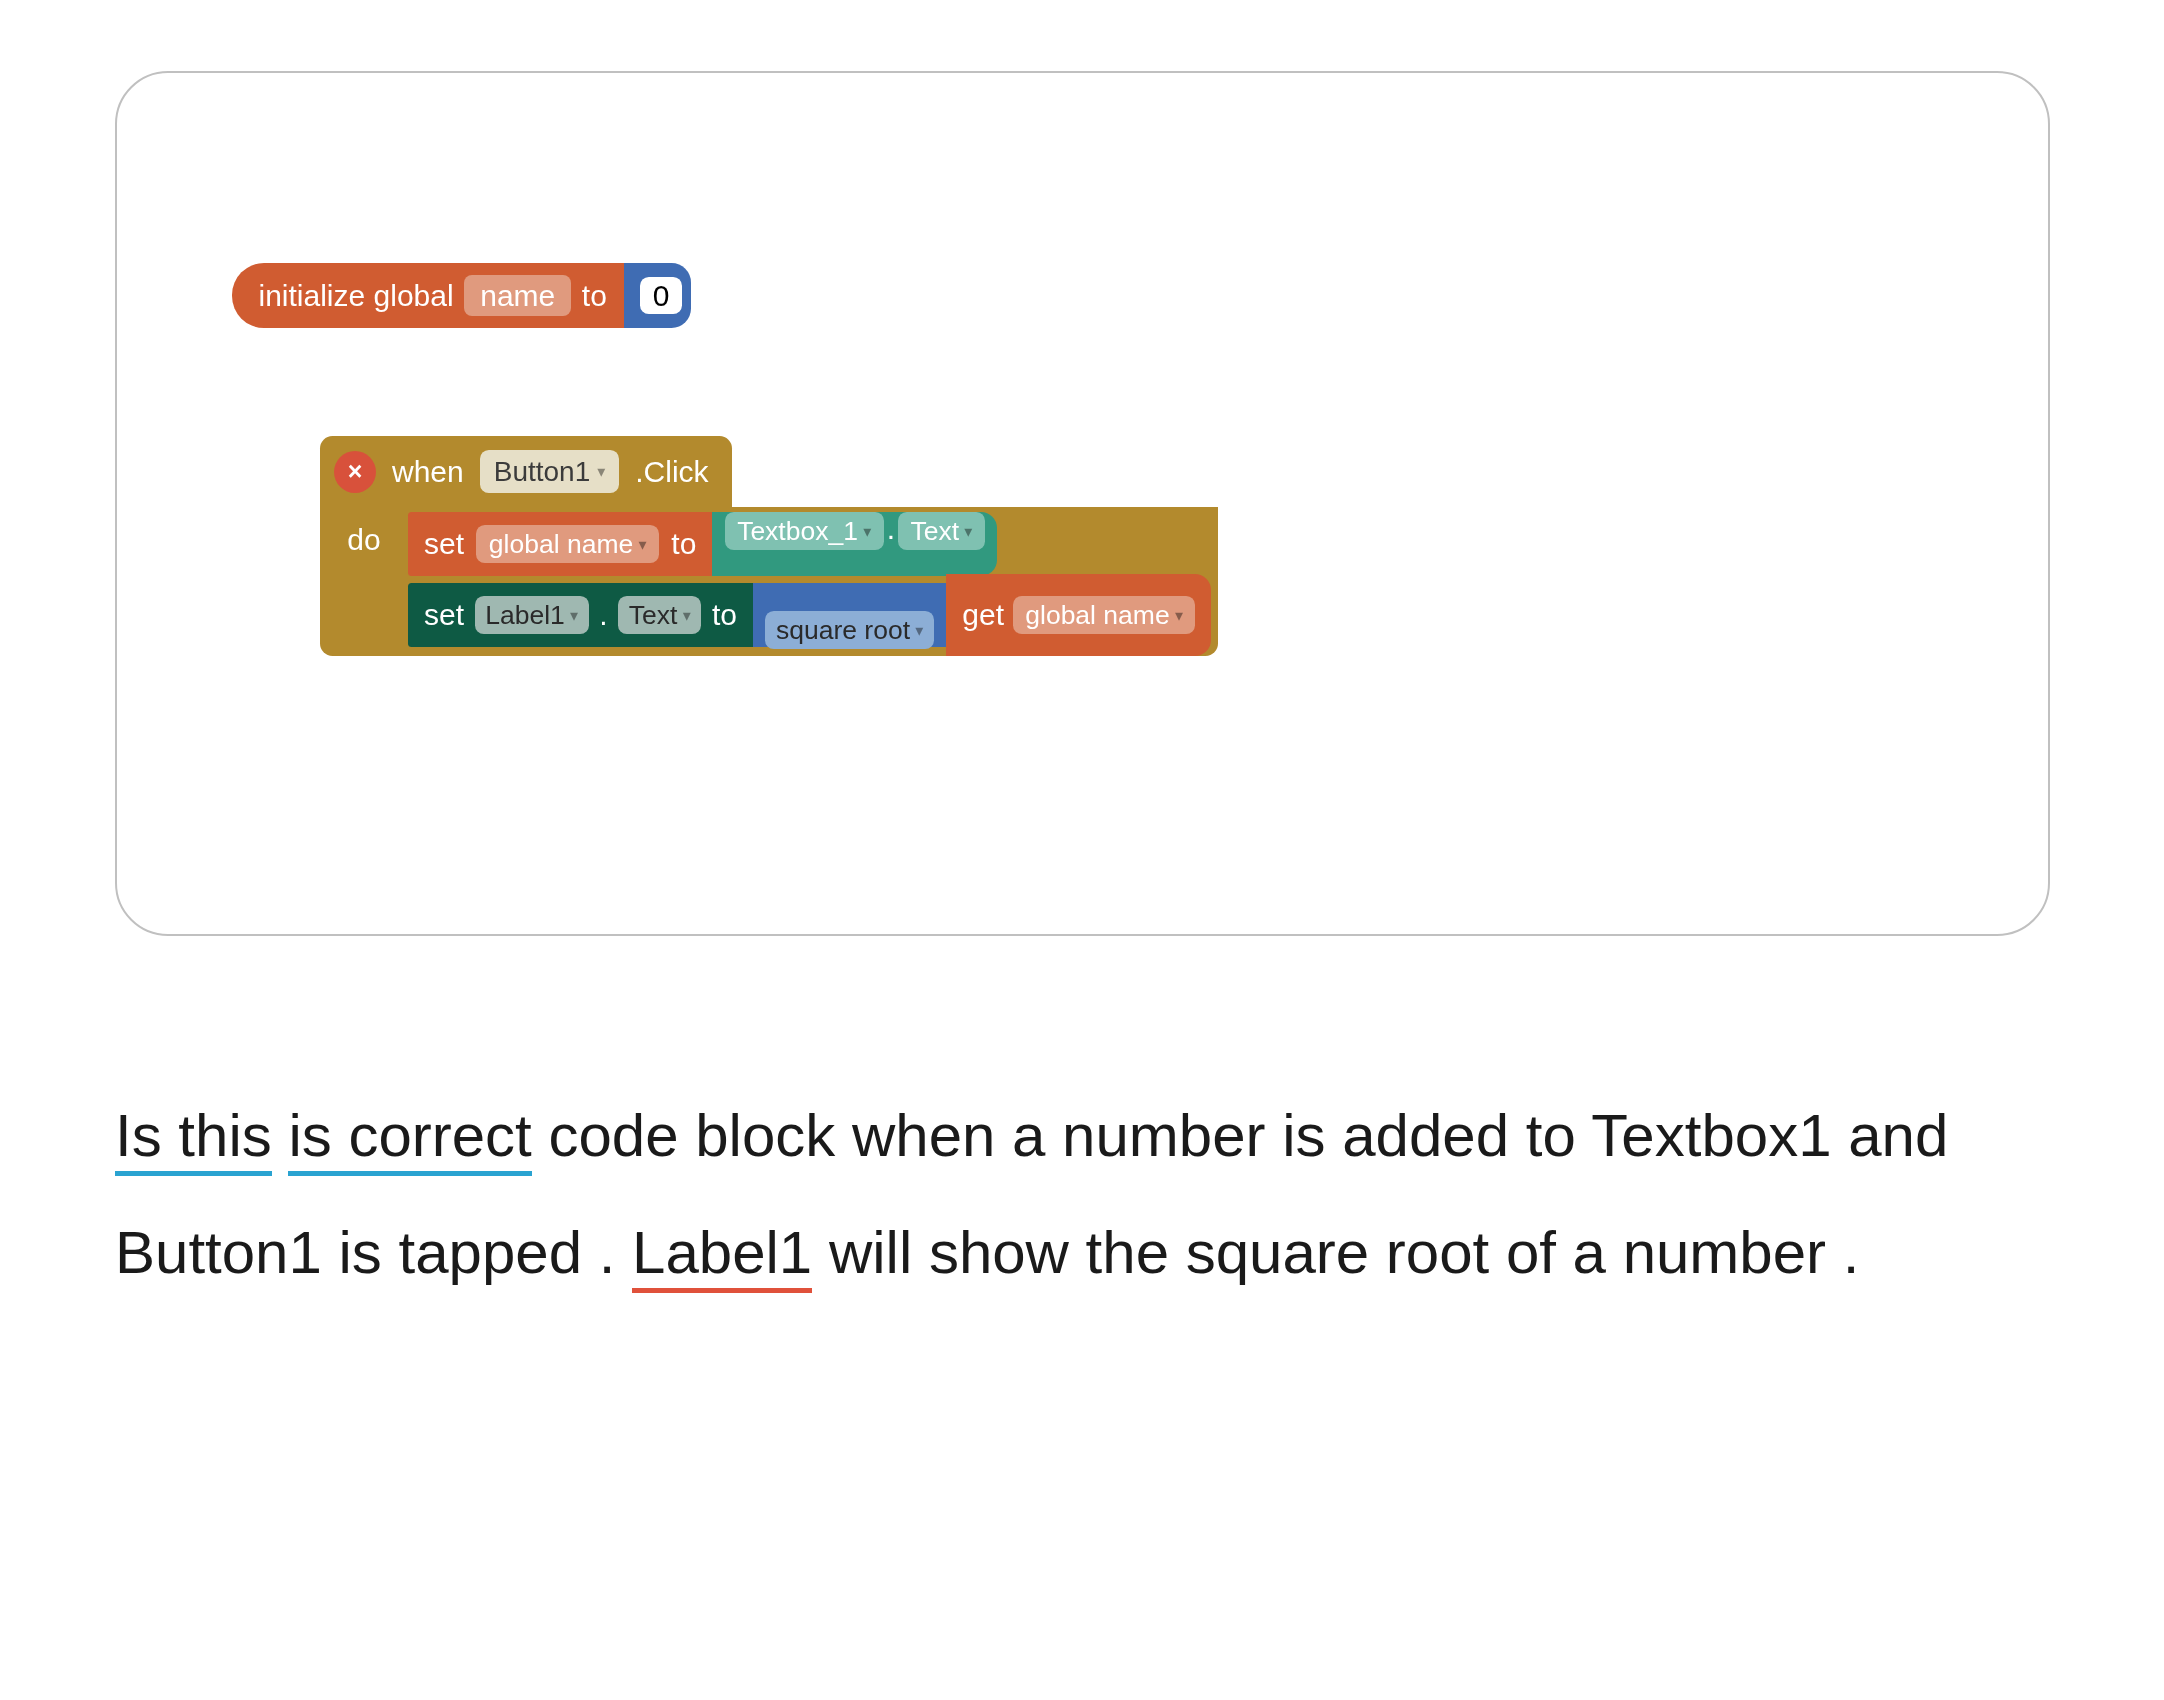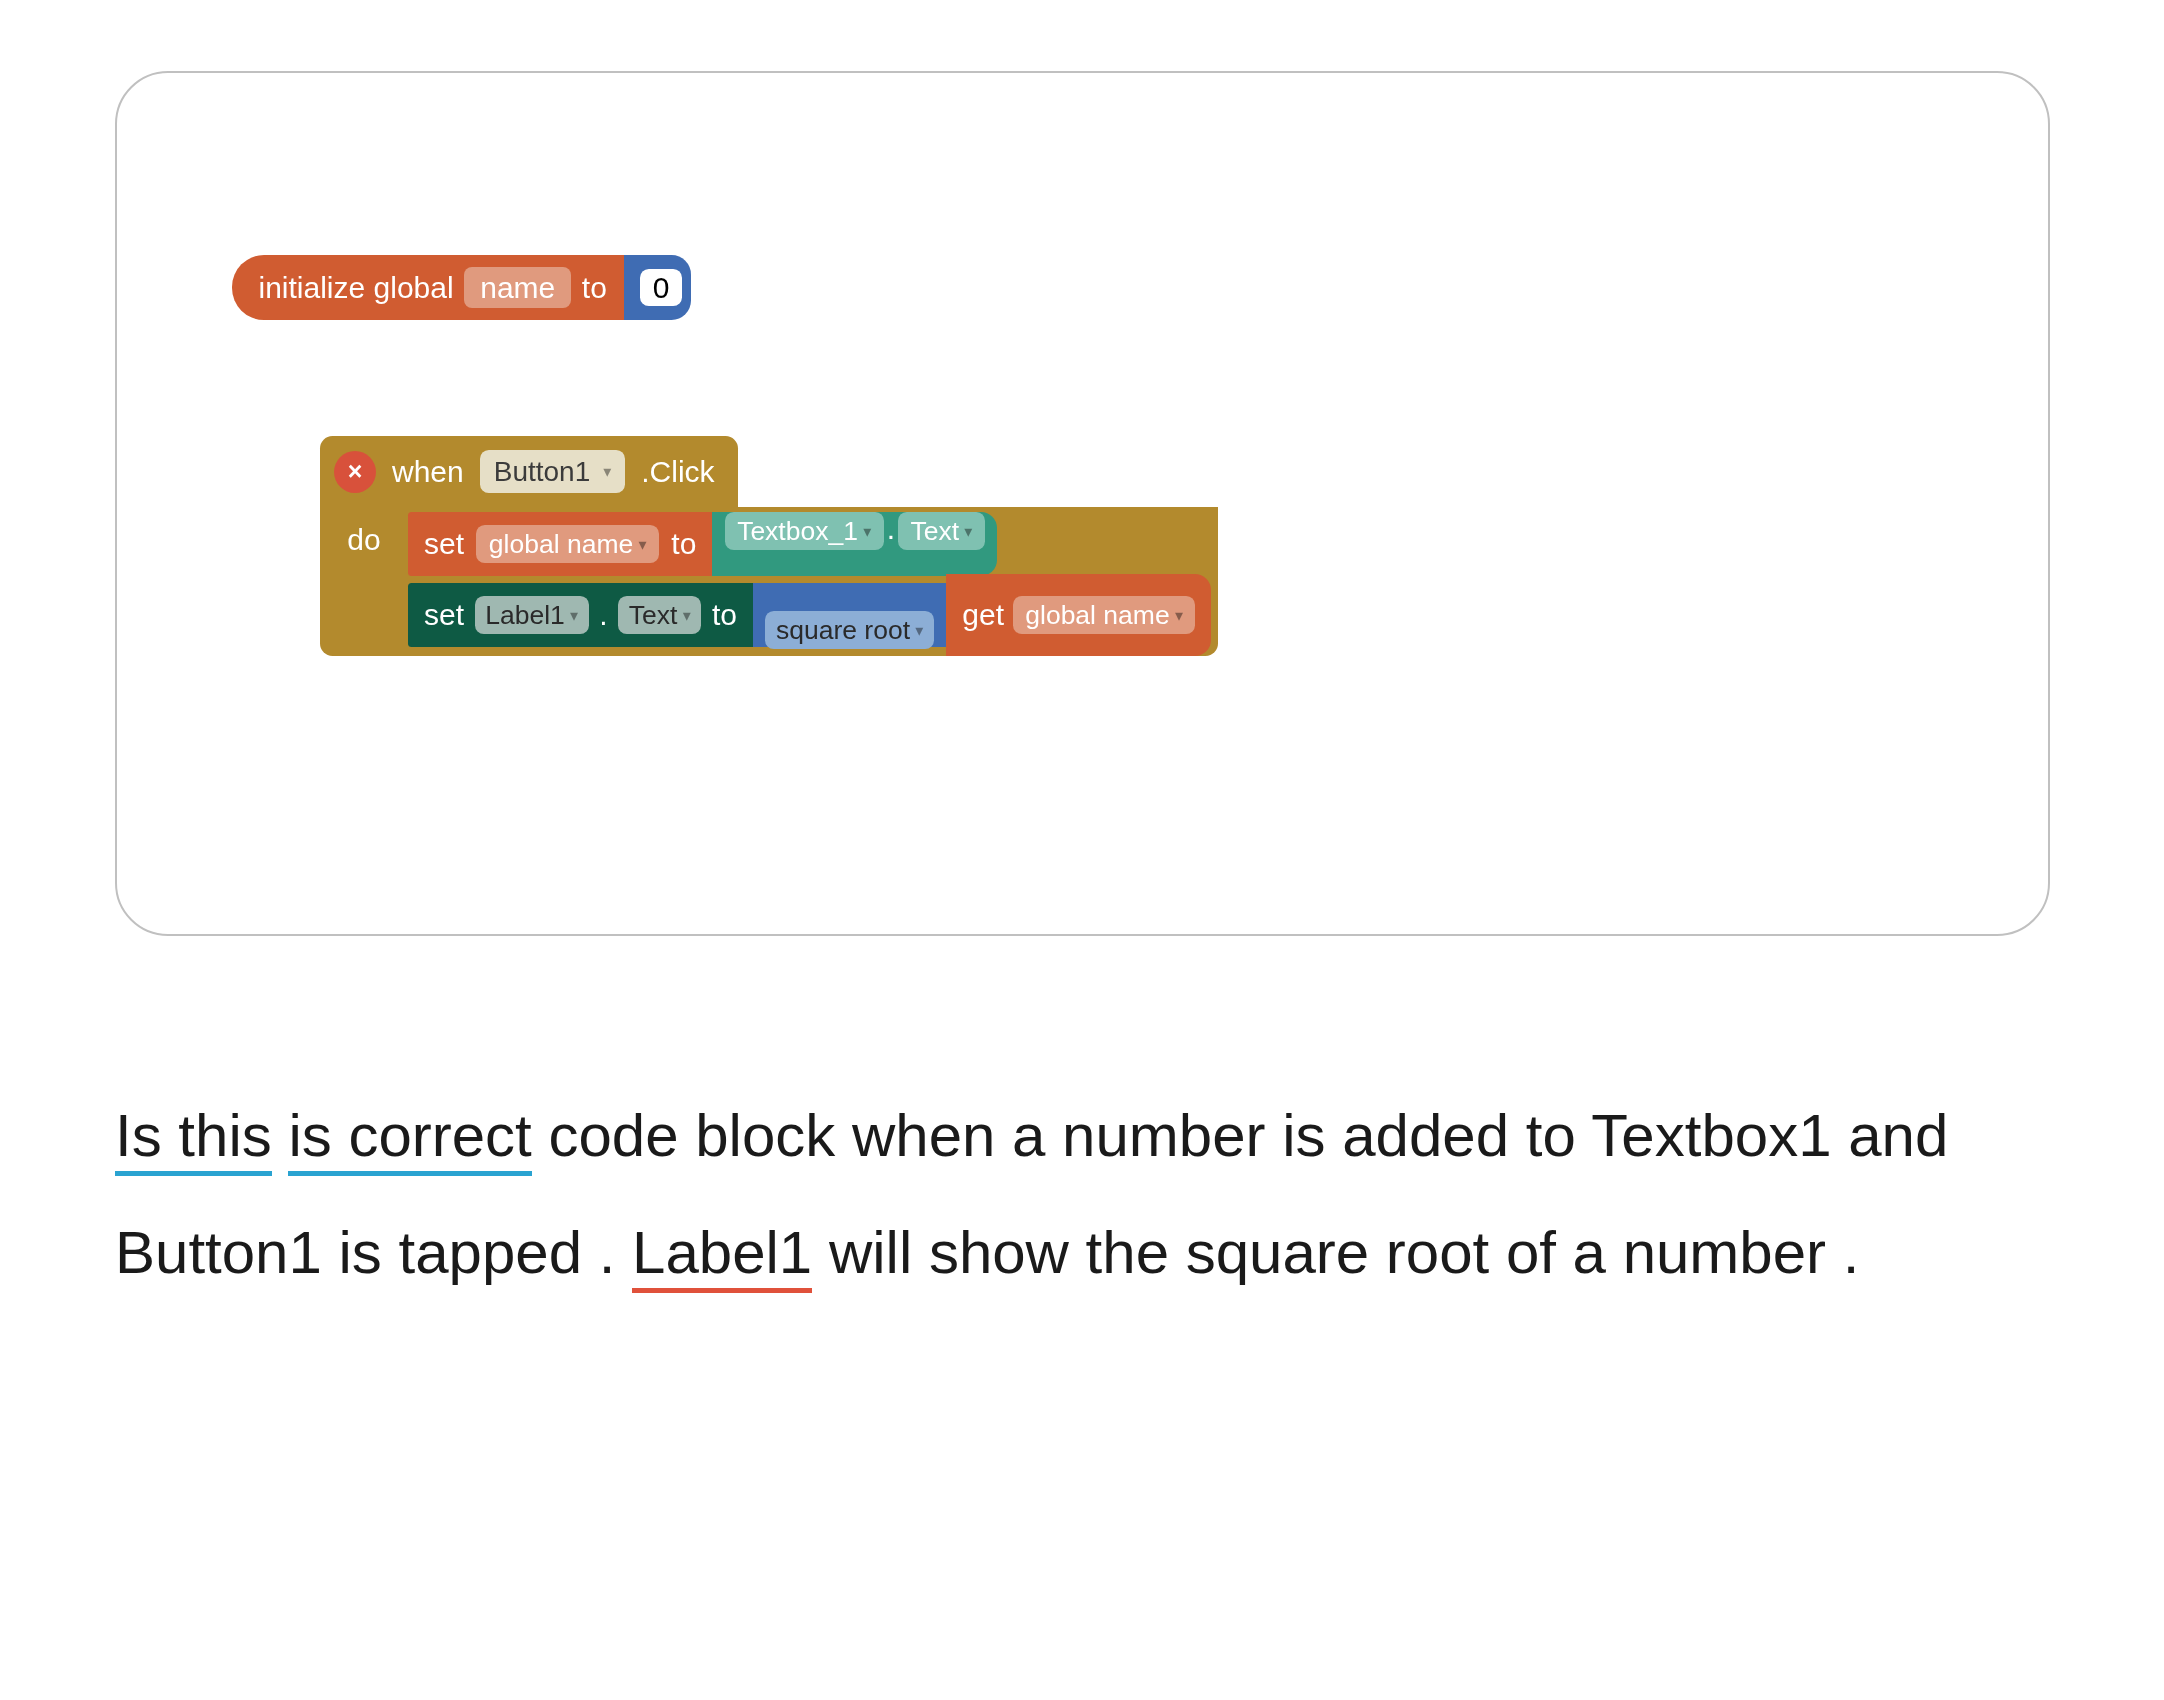--- a/index.html
+++ b/index.html
@@ -24,21 +24,21 @@
       position: relative;
       padding-top: 203px;
       padding-left: 115px;
     }
     .tri { font-size: 16px; color: rgba(0,0,0,0.4); }
 
     
     .init-block {
       position: absolute;
       left: 115px;
-      top: 182px;
+      top: 190px;
       display: flex;
       align-items: center;
       height: 65px;
     }
     .init-orange {
       background: #d05c31;
       color: #fff;
       font-size: 30px;
       height: 65px;
       display: inline-flex;
@@ -104,21 +104,21 @@
       font-weight: 700;
     }
     .when-header .btn-pill {
       background: #e6dfc7;
       color: #3b3b3b;
       border-radius: 8.8px;
       padding: 5.3px 14px;
       font-size: 28px;
       display: inline-flex;
       align-items: center;
-      gap: 13px;
+      gap: 7px;
     }
     .do-side {
       display: flex;
       align-items: stretch;
     }
     .do-label {
       background: #b38a2d;
       color: #fff;
       font-size: 30px;
       width: 88px;

